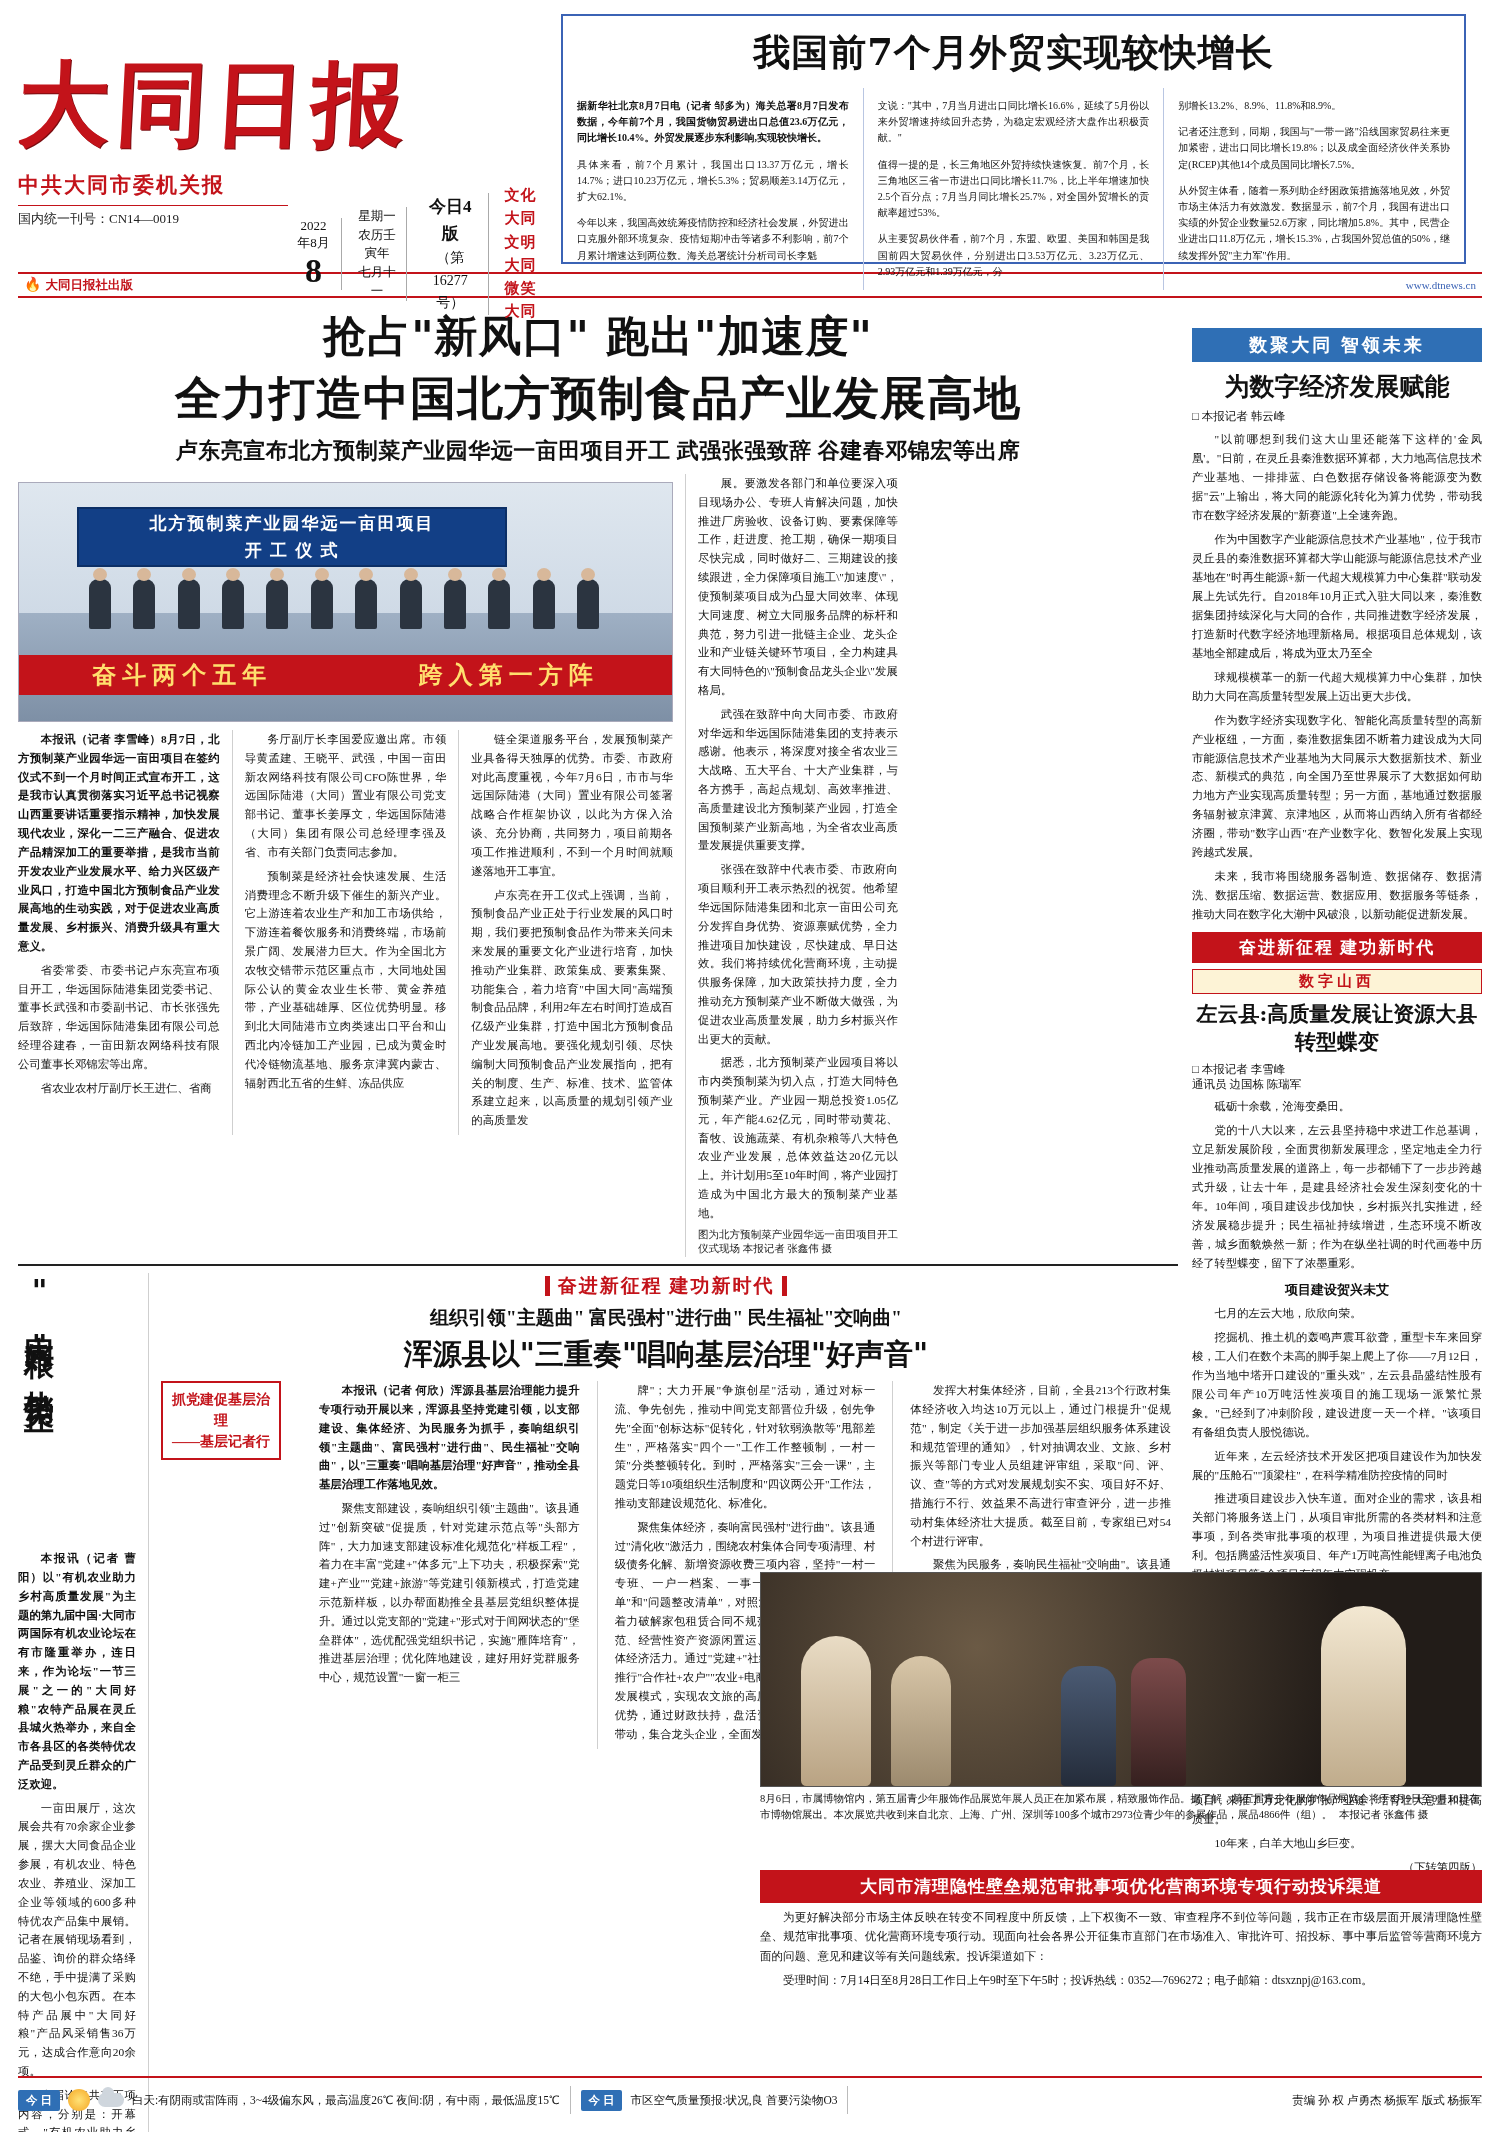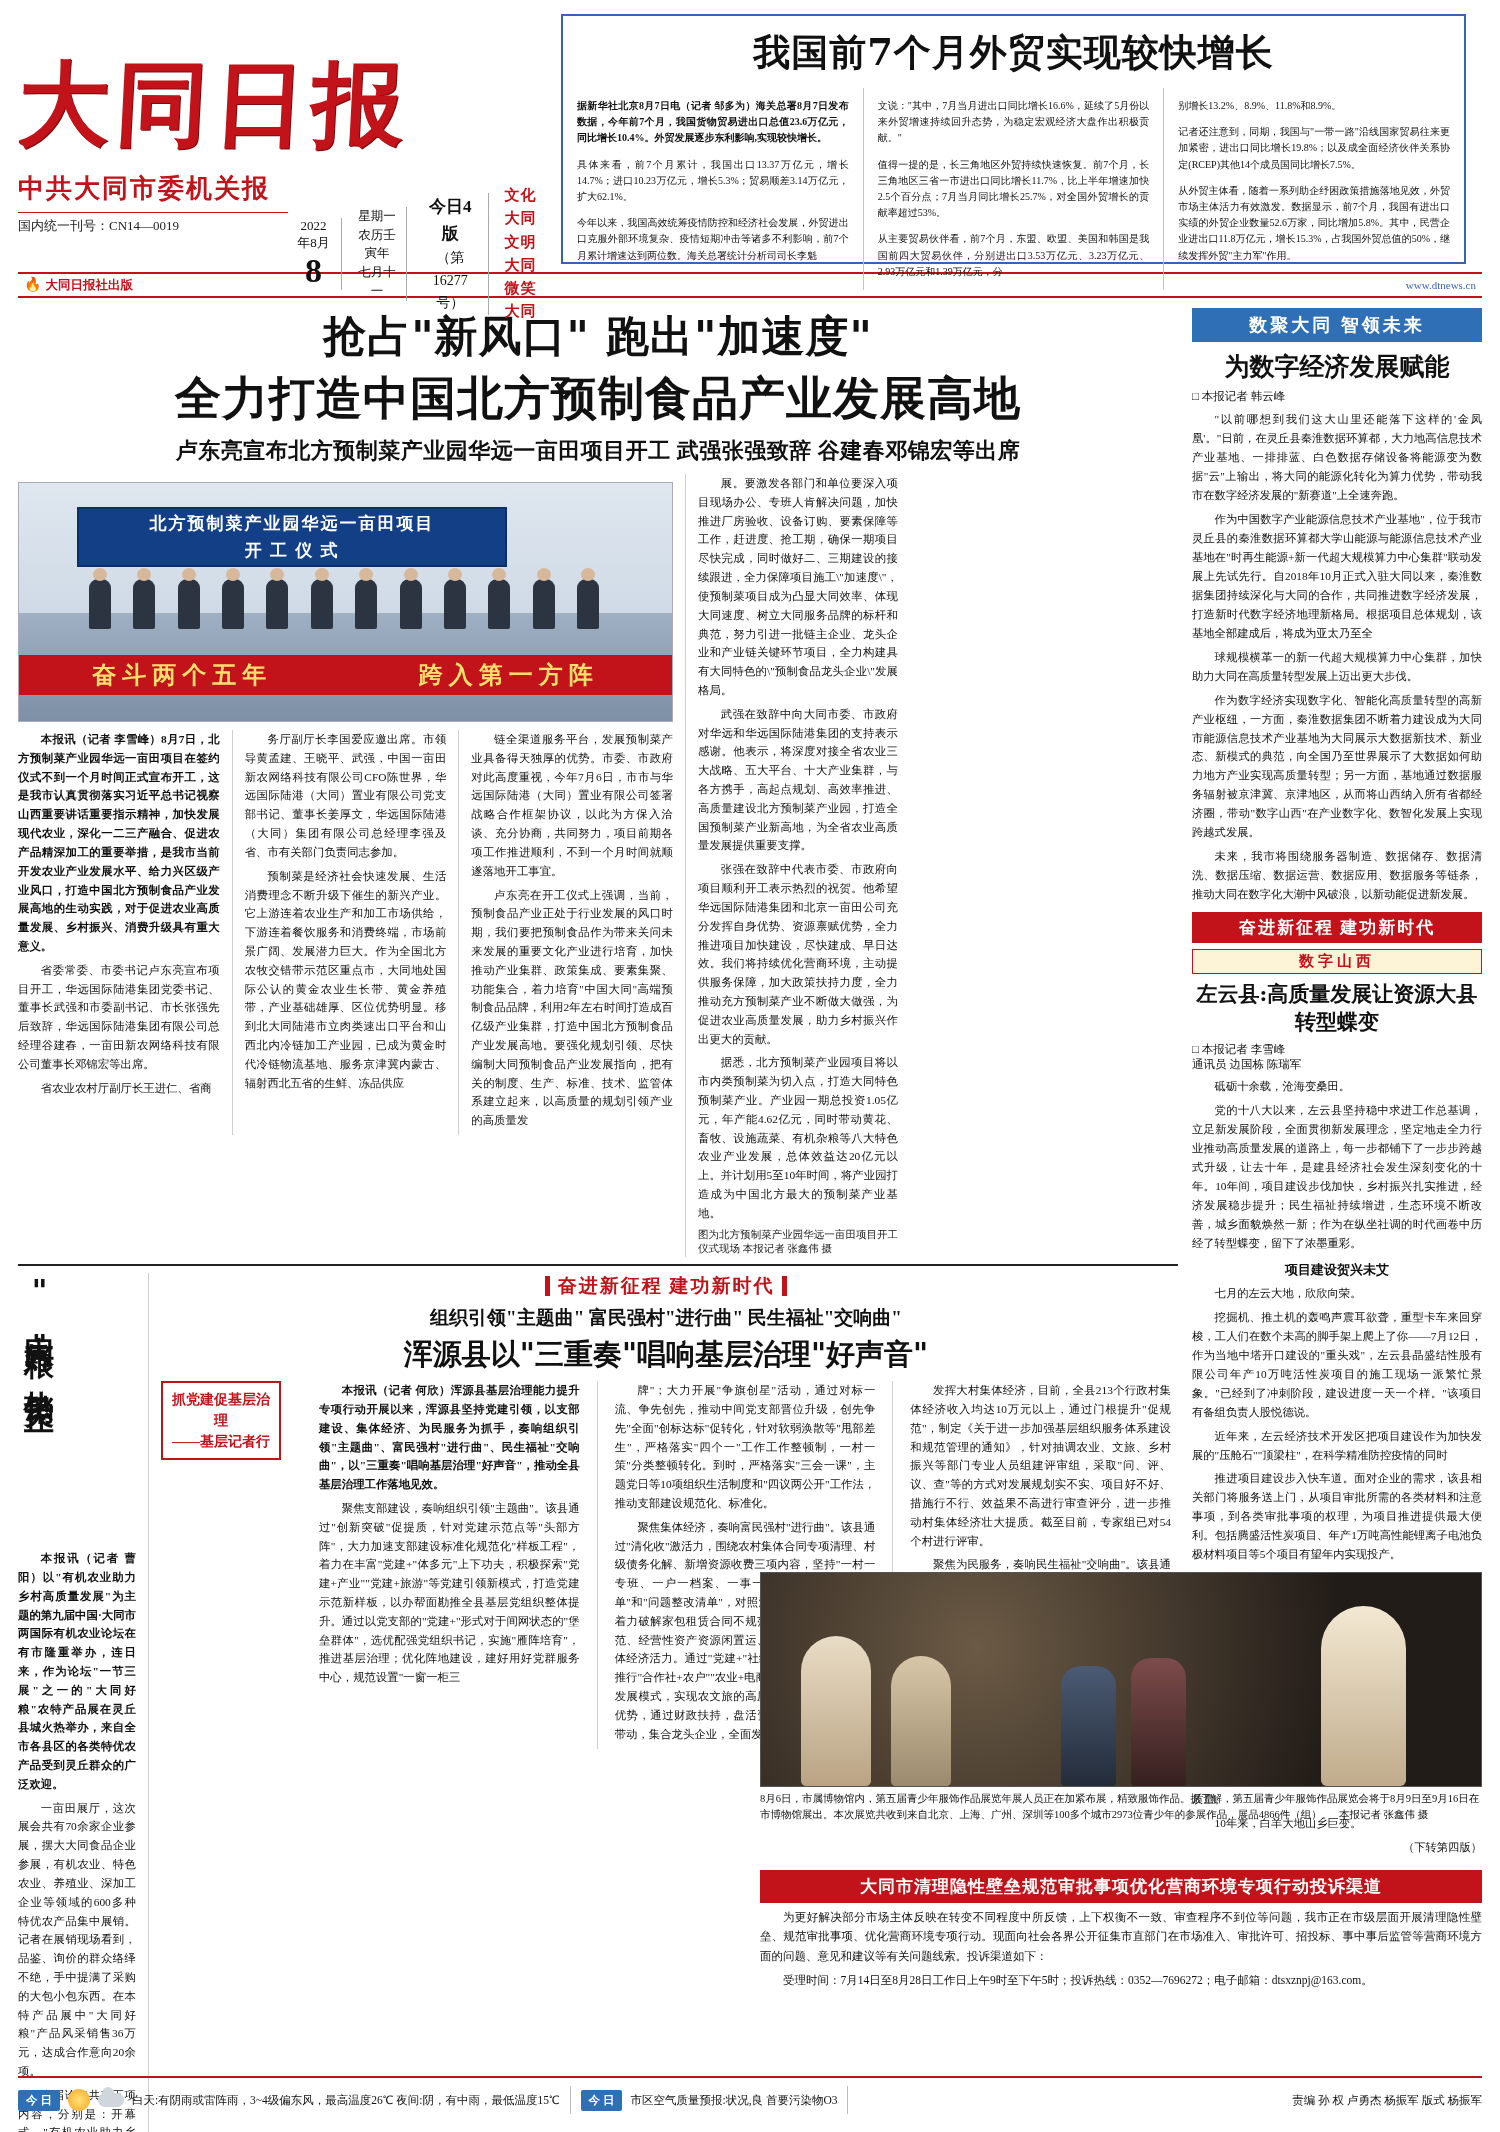--- a/index.html
+++ b/index.html
@@ -23,21 +23,21 @@
     font-size:92px;
     letter-spacing:6px;
     color:#c3131a;
     line-height:1.05;
     margin-top:42px;
     text-shadow:1px 1px 0 #7a0c10;
     transform:skewX(-3deg);
   }
   .mh-sub {
     margin-top:18px;
-    font-size:26px;
+    font-size:21px;
     font-weight:bold;
     color:#c3131a;
     letter-spacing:2px;
   }
   .mh-issn {
     margin-top:6px;
     font-size:13px;
     color:#222;
     border-top:1px solid #c3131a;
     padding-top:4px;
@@ -127,21 +127,21 @@
 
   .vsep { width:1px; background:#cfcfcf; }
 
   
   .redbar {
     background:#c3131a; color:#fff; font-weight:bold; text-align:center;
     font-size:17px; padding:4px 0; letter-spacing:2px;
   }
   .blue-bar {
     background:#2f6fb5; color:#fff; font-weight:bold; text-align:center;
-    font-size:18px; padding:5px 0; letter-spacing:3px;
+    font-size:18px; padding:5px 0; letter-spacing:3px;margin-top:20px;
   }
   .redflag {
     display:flex; align-items:center; justify-content:center; gap:8px;
     color:#c3131a; font-weight:bold; font-size:19px; letter-spacing:2px;
   }
   .redflag:before, .redflag:after { content:""; display:block; width:5px; height:20px; background:#c3131a;}
 
   .yellowband {
     border:1px solid #c3131a; color:#c3131a; font-weight:bold;
     text-align:center; font-size:15px; padding:2px 0; letter-spacing:4px;

